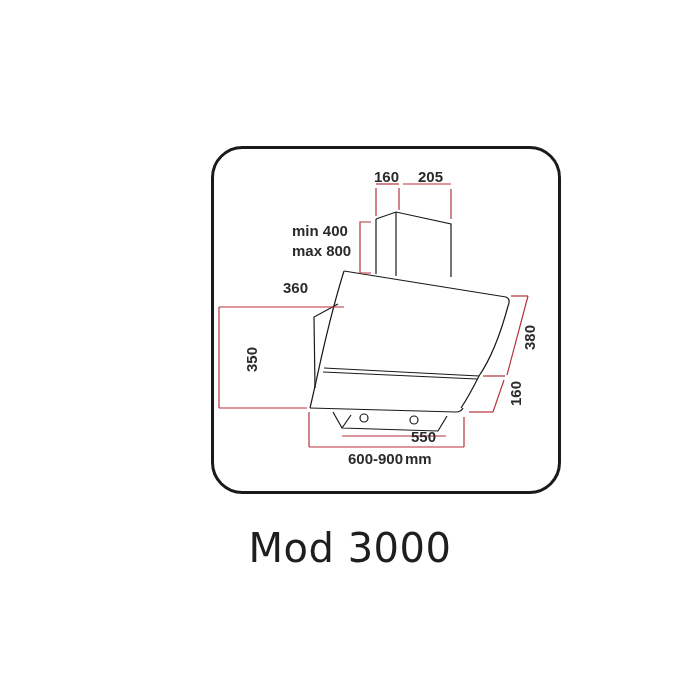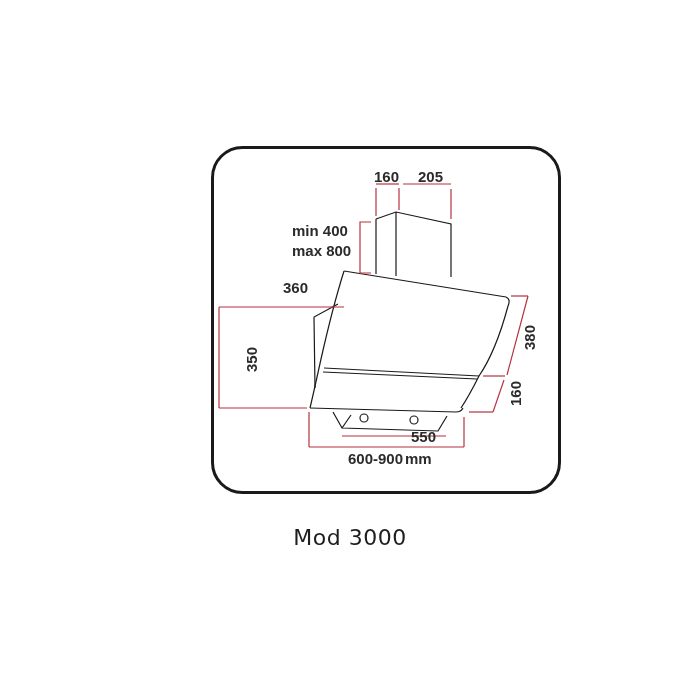--- a/index.html
+++ b/index.html
@@ -1,20 +1,20 @@
 <!DOCTYPE html>
 <html><head>
 <meta charset="utf-8">
 <style>
   html, body { margin:0; padding:0; background:#ffffff; }
   body { width:700px; height:700px; position:relative; overflow:hidden; font-family:"Liberation Sans", sans-serif; }
   #diagram-frame { position:absolute; left:175px; top:146px; width:350px; height:348px;margin-left:36px; }
   svg { display:block; }
   .dim-text { font-family:"Liberation Sans", sans-serif; font-weight:bold; fill:#2b2b2b; font-size:15px; }
-  #model-title { position:absolute; left:0; width:700px; top:525px; text-align:center; font-family:"DejaVu Sans", sans-serif; font-size:22px; color:#1e1e1e; letter-spacing:0.5px; }
+  #model-title { position:absolute; left:0; width:700px; top:525px; text-align:center; font-family:"DejaVu Sans", sans-serif; font-size:40px; color:#1e1e1e; letter-spacing:0.5px; }
 </style>
 </head>
 <body>
 
 <div id="diagram-frame">
   <svg width="350" height="348" viewBox="0 0 350 348">
 
     <rect x="1.5" y="1.5" width="347" height="345" rx="30" ry="30" fill="#fff" stroke="#1a1a1a" stroke-width="3"></rect>
 
     <g fill="none" stroke="#1a1a1a" stroke-width="1.2">

